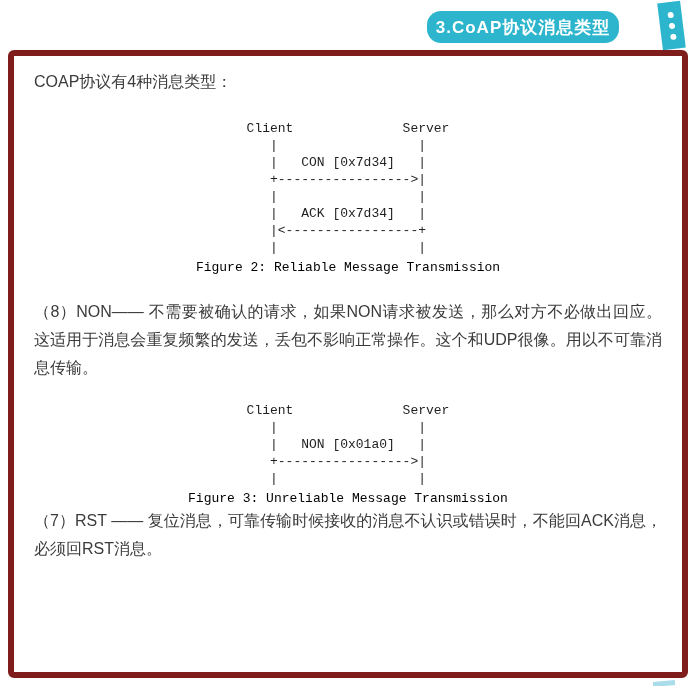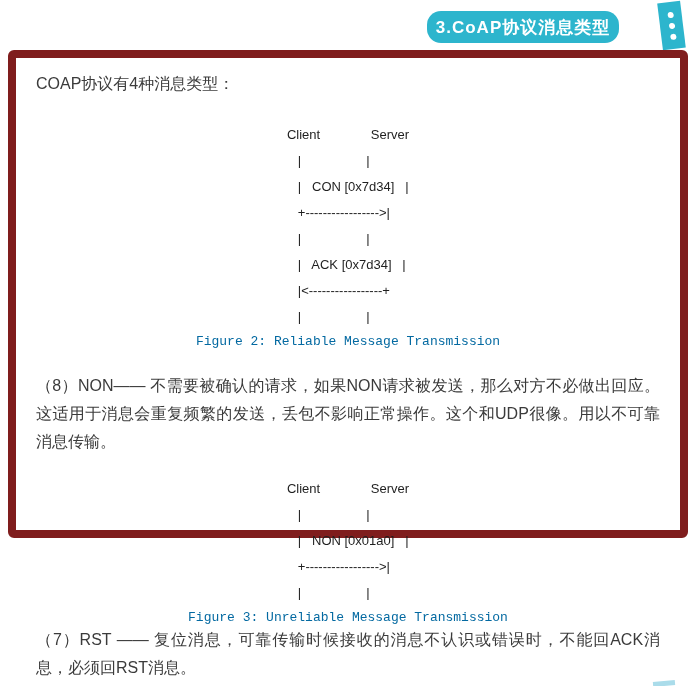--- a/index.html
+++ b/index.html
@@ -49,50 +49,50 @@
     height: 6px;
     border-radius: 50%;
     background: #ffffff;
   }
   
   .panel {
     position: absolute;
     left: 8px;
     top: 50px;
     width: 680px;
-    height: 488px;
-    border: 8px solid #7f1d1d;
+    height: 628px;
+    border: 6px solid #7f1d1d;
     border-radius: 6px;
     background: #ffffff;
     padding: 12px 20px 0 20px;
   }
   .panel p {
     margin: 0;
     font-size: 16px;
     line-height: 28px;
     color: #3b3b3b;
     text-align: justify;
   }
   .panel p.para { margin-top: 2px; }
   .panel p.para-mid { margin-top: 22px; }
   .figure { margin: 0; }
   .figure pre {
-    font-family: Liberation Sans, sans-serif;
+    font-family: Liberation Mono, monospace;
     font-size: 13px;
-    line-height: 26px;
+    line-height: 17px;
     color: #1f1f1f;
     margin: 24px auto 0 auto;
     width: fit-content;
     white-space: pre;
   }
   .figure .caption {
     font-family: "Liberation Mono", "DejaVu Sans Mono", monospace;
     font-size: 13px;
     line-height: 17px;
-    color: #0369a1;
+    color: #000000;
     text-align: center;
     margin-top: 3px;
   }
   .fig2 pre { margin-top: 20px; }
   
   .peek {
     position: absolute;
     left: 653px;
     top: 681px;
     width: 22px;

